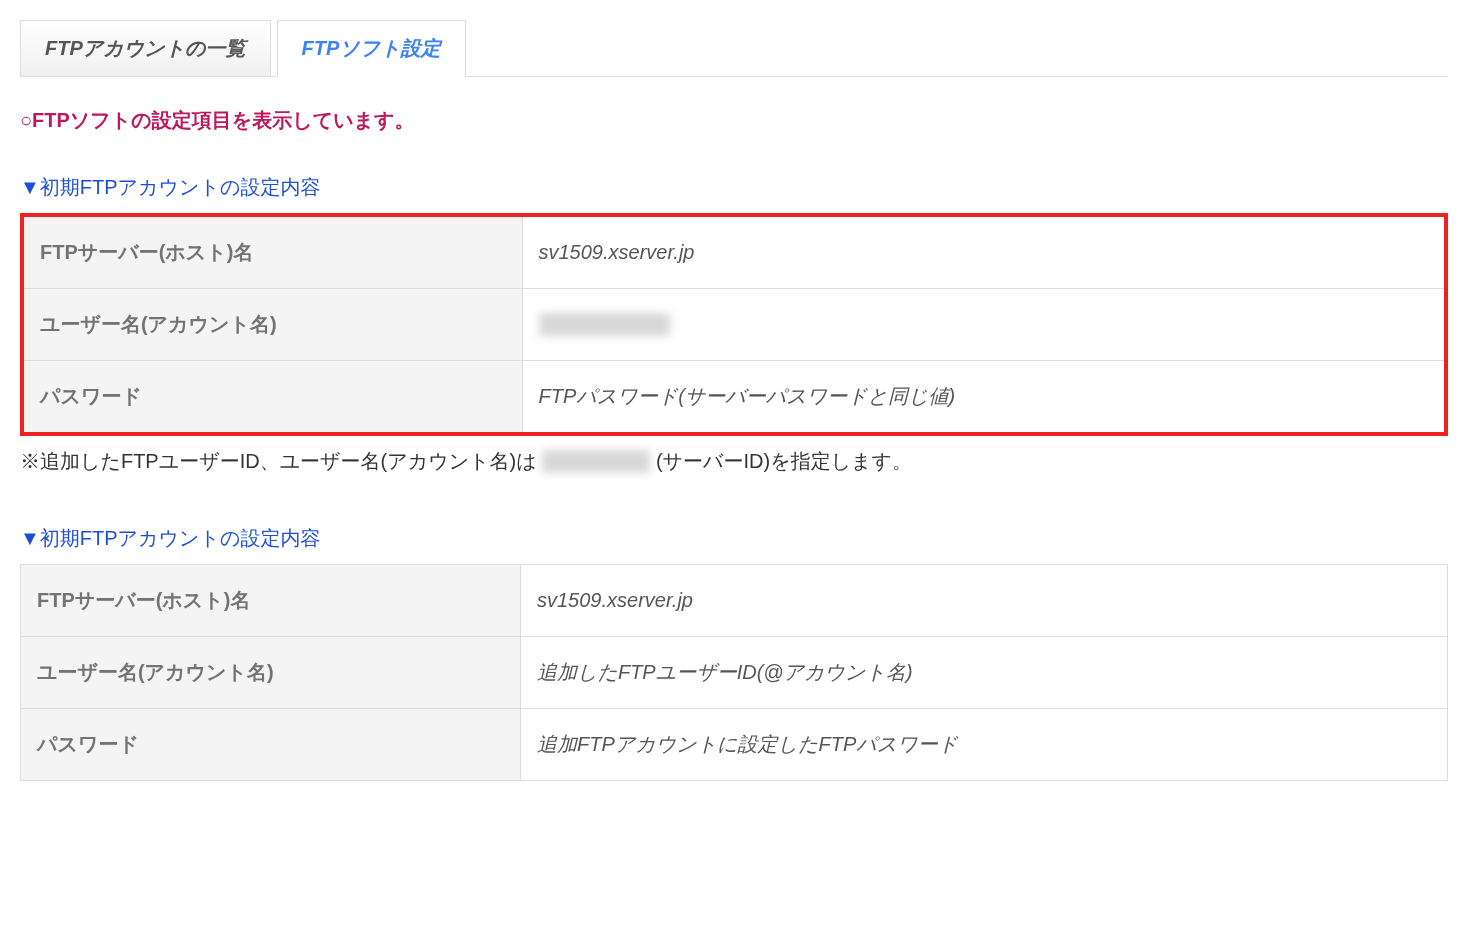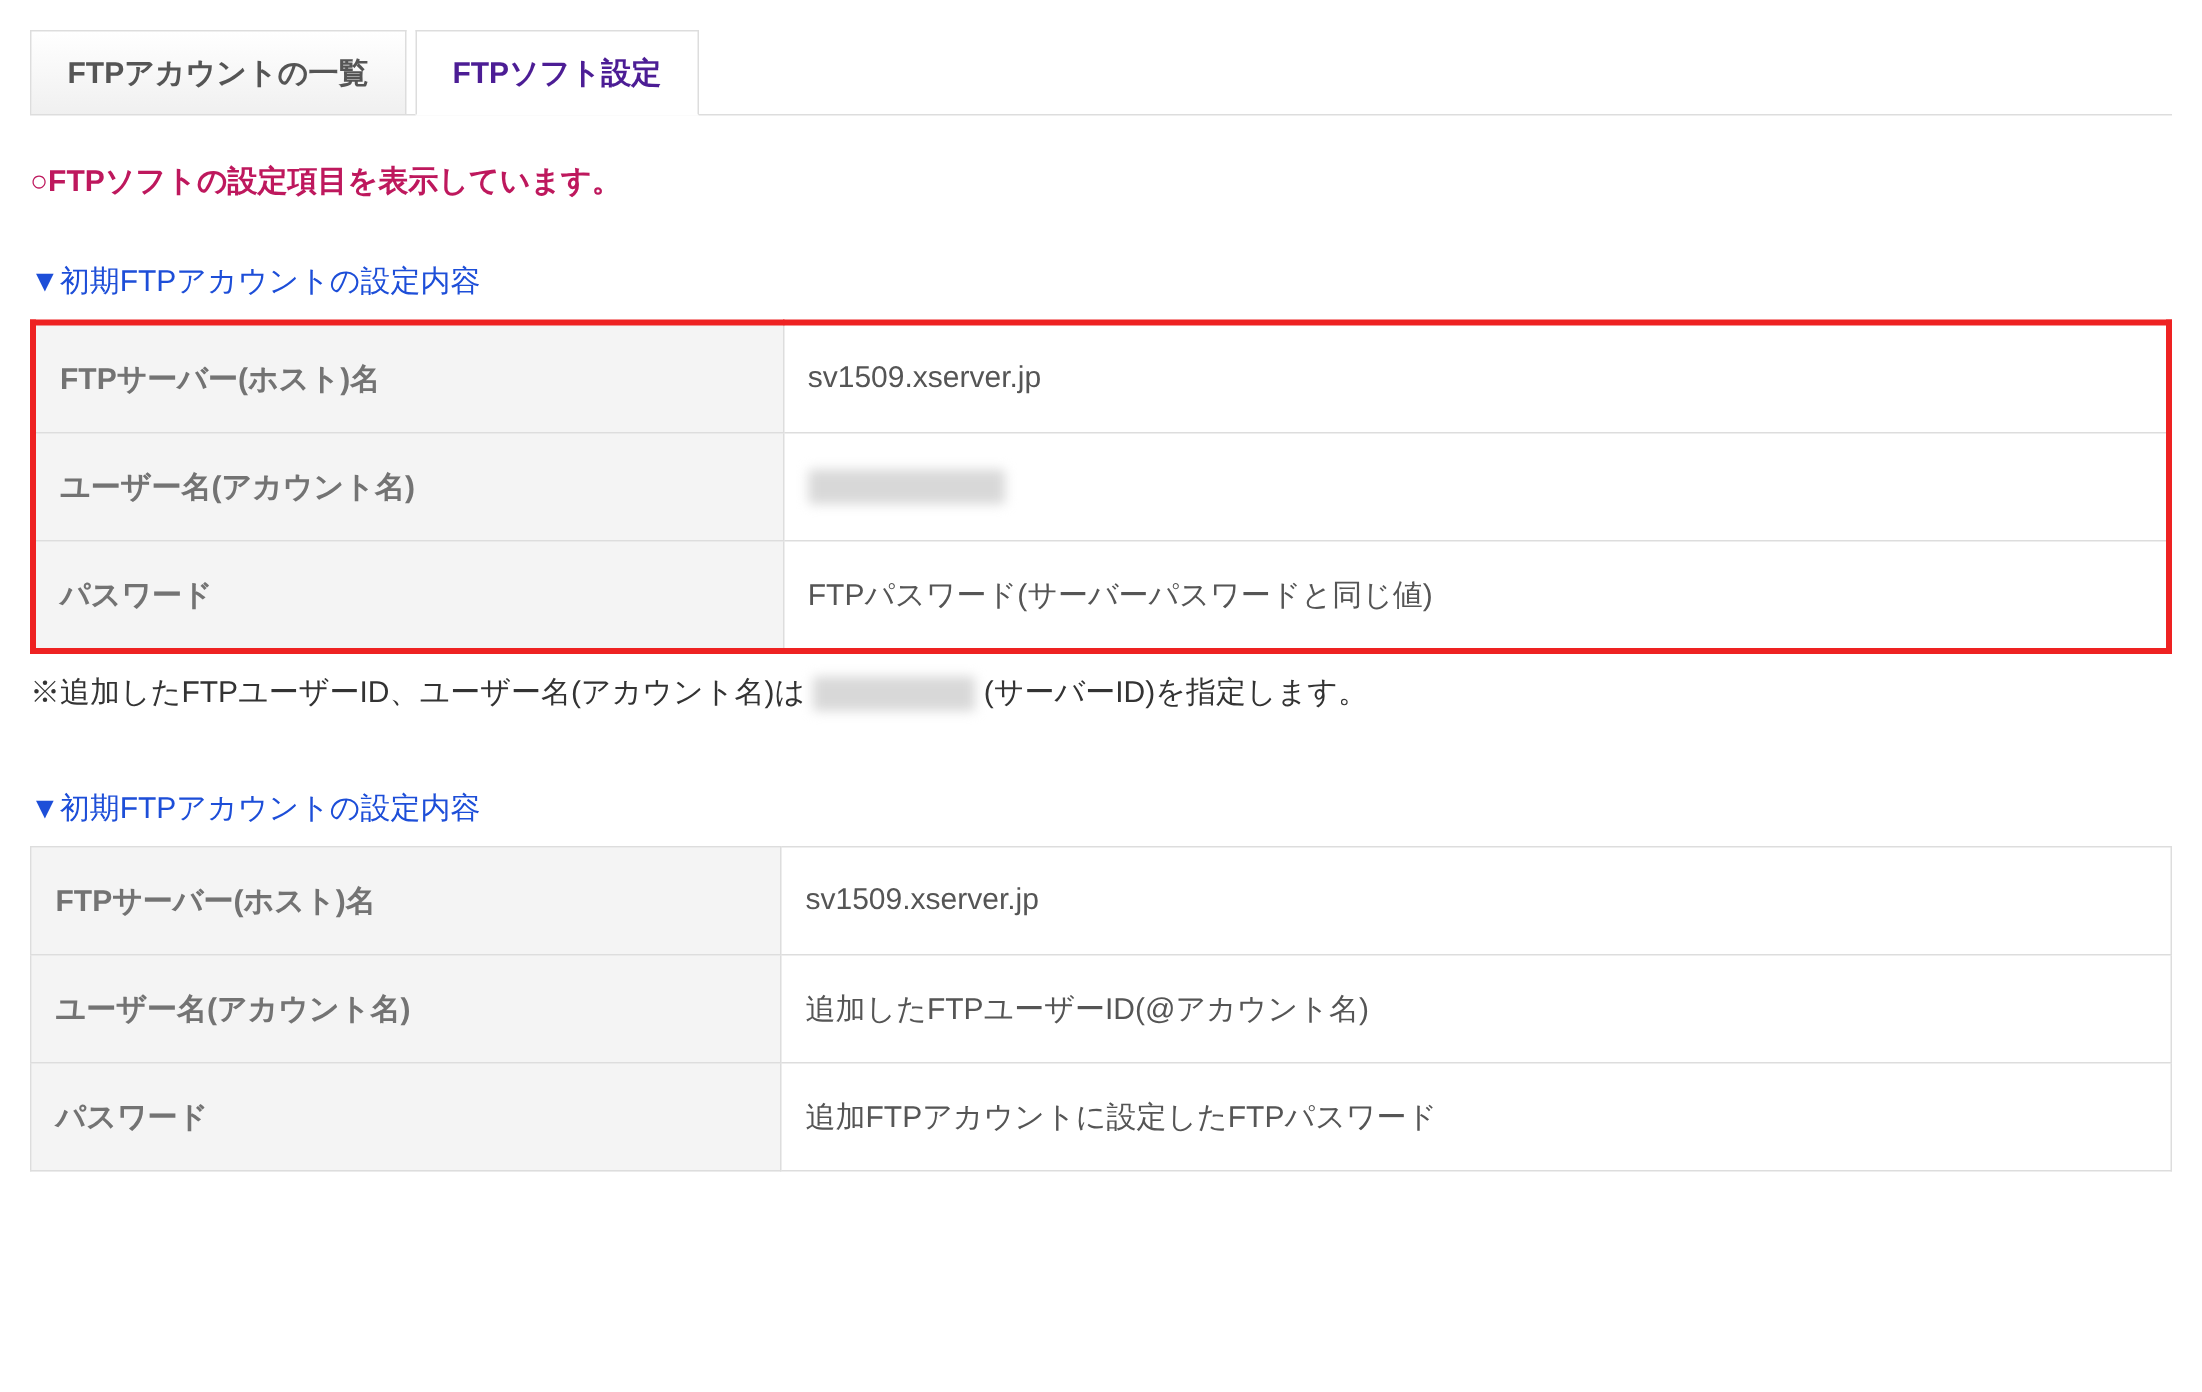--- a/index.html
+++ b/index.html
@@ -22,24 +22,25 @@
     .tab {
       padding: 14px 24px;
       background: linear-gradient(to bottom, #ffffff, #f0f0f0);
       border: 1px solid #dddddd;
       border-bottom: none;
       margin-right: 6px;
       color: #555555;
       font-weight: bold;
       cursor: pointer;
       position: relative;
+      font-style: italic;
     }
     .tab.active {
       background: #ffffff;
-      color: #4c1d95;
+      color: #3b82f6;
       border-bottom: 1px solid #ffffff;
       margin-bottom: -1px;
     }
     .description {
       margin-bottom: 40px;
       color: #be185d;
       font-weight: bold;
     }
     .section-heading {
       margin-bottom: 12px;
@@ -61,20 +62,21 @@
     }
     .settings-table td.label {
       background: #f4f4f4;
       width: 500px;
       font-weight: bold;
       color: #737373;
     }
     .settings-table td.value {
       background: #ffffff;
       color: #555555;
+      font-style: italic;
     }
     .blurred {
       display: inline-block;
       background: #d8d8d8;
       color: transparent;
       filter: blur(4px);
       user-select: none;
       padding: 0 4px;
       border-radius: 2px;
     }

